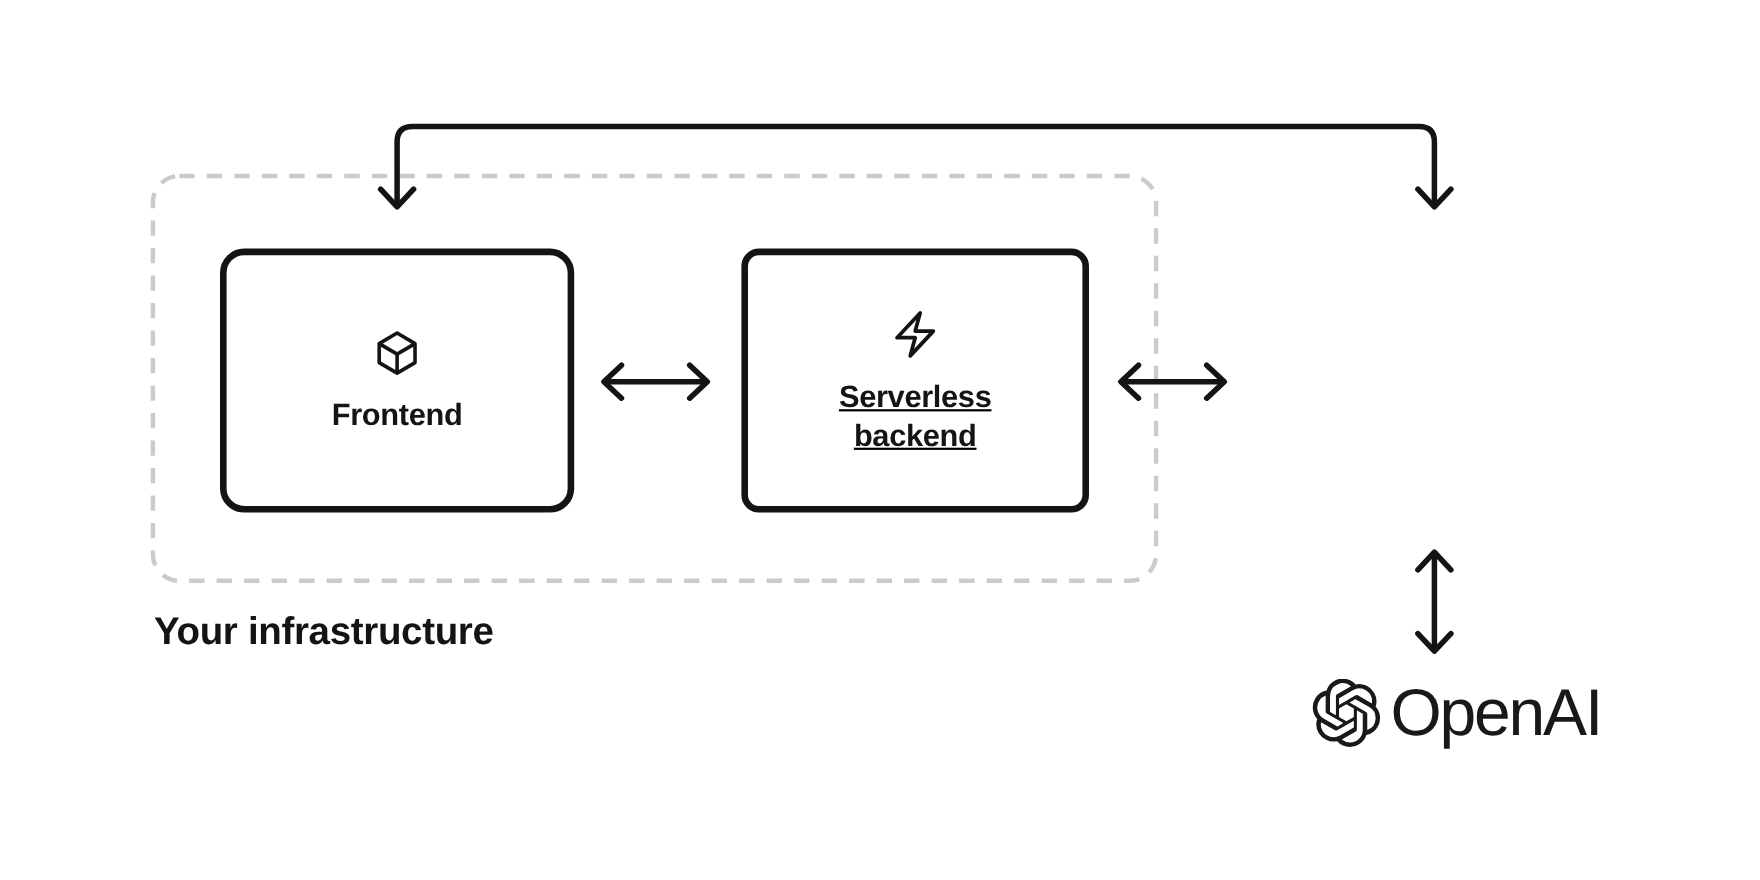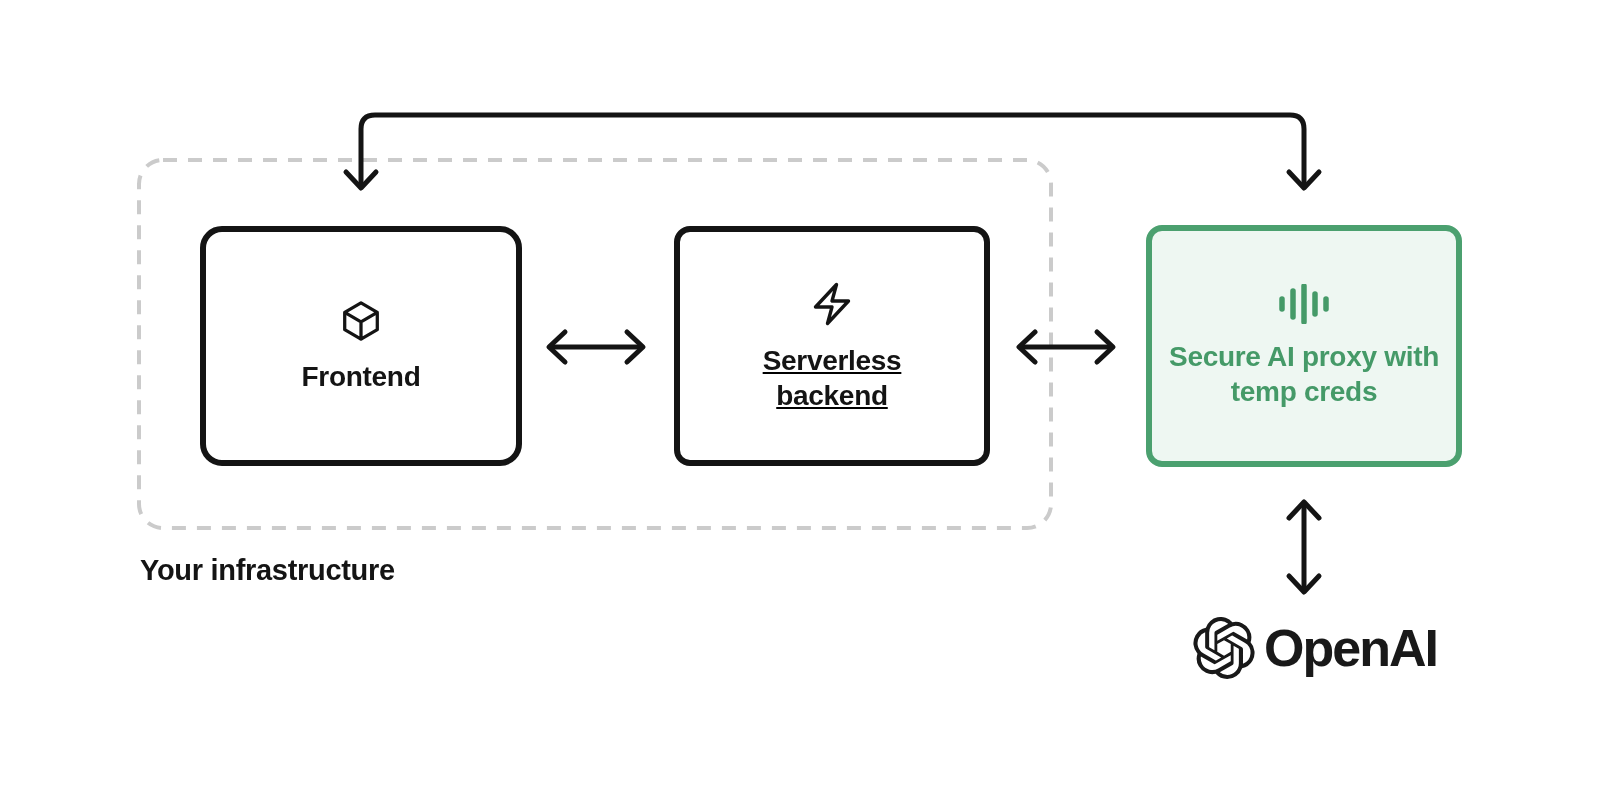--- a/index.html
+++ b/index.html
@@ -41,37 +41,37 @@
   }
   .node--backend .node-label { max-width: 190px; }
   .node--green { border-color: var(--green_border); background: var(--green_bg); }
   .node--green .node-label { color: var(--green_text); max-width: 272px; }
   .icon-ink { stroke: var(--ink); fill: none; stroke-linecap: round; stroke-linejoin: round; }
   .icon-wave { stroke: var(--green_text); fill: none; stroke-linecap: round; }
   .infra-label {
     position: absolute;
     left: 140px;
     top: 554px;
-    font-size: 29px;
+    font-size: 35px;
     font-weight: 700;
     letter-spacing: -0.3px;
     color: var(--ink);
   }
   .openai-lockup {
     position: absolute;
     left: 1193px;
     top: 617px;
     display: flex;
     align-items: center;
     gap: 9px;
   }
   .openai-mark { fill: var(--logo_black); }
   .openai-wordmark {
-    font-size: 52px;
-    font-weight: 700;
+    font-size: 60px;
+    font-weight: 400;
     letter-spacing: -2px;
     color: var(--logo_black);
     line-height: 62px;
   }
 </style>
 </head>
 <body>
 
 <div class="canvas">
 
@@ -111,30 +111,20 @@
     <div class="node-label">Frontend</div>
   </div>
 
   <div class="node node--backend" style="left:674px; top:226px; width:316px; height:240px;text-decoration:underline;">
     <svg width="48" height="48" viewBox="0 0 48 48">
       <path class="icon-ink" stroke-width="3.4" d="M7.5 27 L28.5 4.5 L24 21 L40.5 21 L19.5 43.5 L24 27 Z"></path>
     </svg>
     <div class="node-label">Serverless backend</div>
   </div>
 
-  <div class="node node--green" style="left:1146px; top:225px; width:316px; height:242px;">
-    <svg width="52" height="40" viewBox="0 0 52 40">
-      <path class="icon-wave" stroke-width="5.5" d="M4 15 L4 25"></path>
-      <path class="icon-wave" stroke-width="5.5" d="M15 7 L15 33"></path>
-      <path class="icon-wave" stroke-width="5.5" d="M26 2 L26 38"></path>
-      <path class="icon-wave" stroke-width="5.5" d="M37 10 L37 30"></path>
-      <path class="icon-wave" stroke-width="5.5" d="M48 15 L48 25"></path>
-    </svg>
-    <div class="node-label">Secure AI proxy with temp creds</div>
-  </div>
 
   <div class="infra-label">Your infrastructure</div>
 
   <div class="openai-lockup">
     <svg width="62" height="62" viewBox="0 0 24 24">
       <path class="openai-mark" d="M22.2819 9.8211a5.9847 5.9847 0 0 0-.5157-4.9108 6.0462 6.0462 0 0 0-6.5098-2.9A6.0651 6.0651 0 0 0 4.9807 4.1818a5.9847 5.9847 0 0 0-3.9977 2.9 6.0462 6.0462 0 0 0 .7427 7.0966 5.98 5.98 0 0 0 .511 4.9107 6.051 6.051 0 0 0 6.5146 2.9001A5.9847 5.9847 0 0 0 13.2599 24a6.0557 6.0557 0 0 0 5.7718-4.2058 5.9894 5.9894 0 0 0 3.9977-2.9001 6.0557 6.0557 0 0 0-.7475-7.073zm-9.022 12.6081a4.4755 4.4755 0 0 1-2.8764-1.0408l.1419-.0804 4.7783-2.7582a.7948.7948 0 0 0 .3927-.6813v-6.7369l2.02 1.1686a.071.071 0 0 1 .038.052v5.5826a4.504 4.504 0 0 1-4.4945 4.4944zm-9.6607-4.1254a4.4708 4.4708 0 0 1-.5346-3.0137l.142.0852 4.783 2.7582a.7712.7712 0 0 0 .7806 0l5.8428-3.3685v2.3324a.0804.0804 0 0 1-.0332.0615L9.74 19.9502a4.4992 4.4992 0 0 1-6.1408-1.6464zM2.3408 7.8956a4.485 4.485 0 0 1 2.3655-1.9728V11.6a.7664.7664 0 0 0 .3879.6765l5.8144 3.3543-2.0201 1.1685a.0757.0757 0 0 1-.071 0l-4.8303-2.7865A4.504 4.504 0 0 1 2.3408 7.8956zm16.5963 3.8558L13.1038 8.364 15.1192 7.2a.0757.0757 0 0 1 .071 0l4.8303 2.7913a4.4944 4.4944 0 0 1-.6765 8.1042v-5.6772a.79.79 0 0 0-.407-.667zm2.0107-3.0231l-.142-.0852-4.7735-2.7818a.7759.7759 0 0 0-.7854 0L9.409 9.2297V6.8974a.0662.0662 0 0 1 .0284-.0615l4.8303-2.7866a4.4992 4.4992 0 0 1 6.6802 4.66zM8.3065 12.863l-2.02-1.1638a.0804.0804 0 0 1-.038-.0567V6.0742a4.4992 4.4992 0 0 1 7.3757-3.4537l-.142.0805L8.704 5.459a.7948.7948 0 0 0-.3927.6813zm1.0976-2.3654l2.602-1.4998 2.6069 1.4998v2.9994l-2.5974 1.4997-2.6067-1.4997Z"></path>
     </svg>
     <div class="openai-wordmark">OpenAI</div>
   </div>
 

